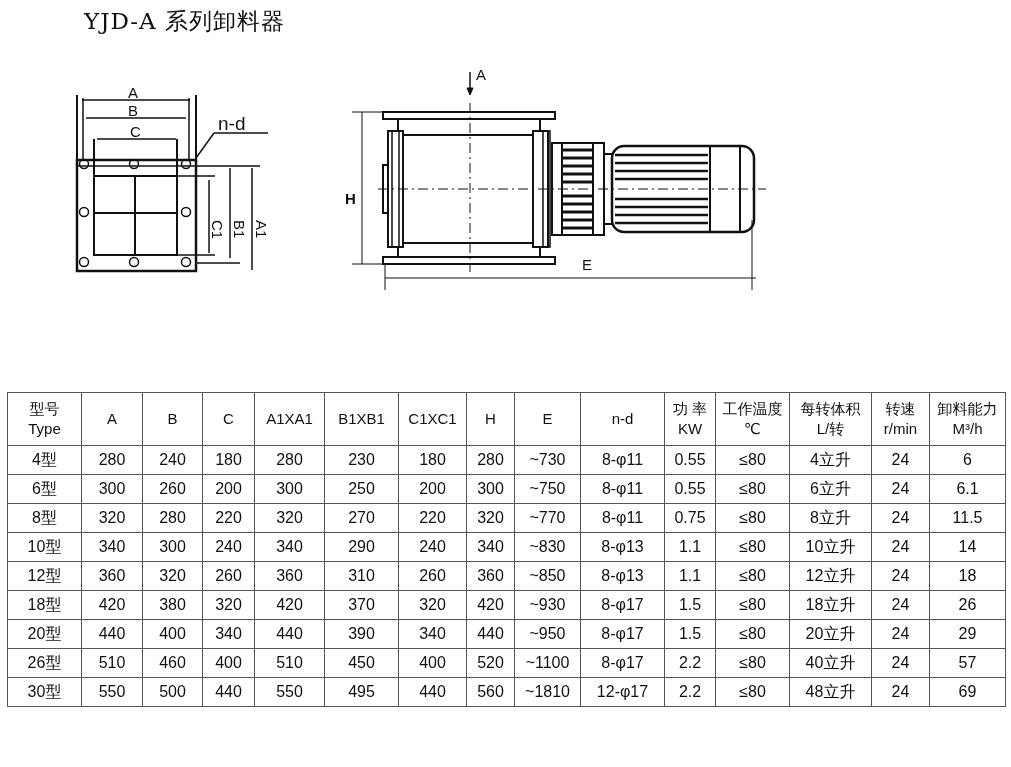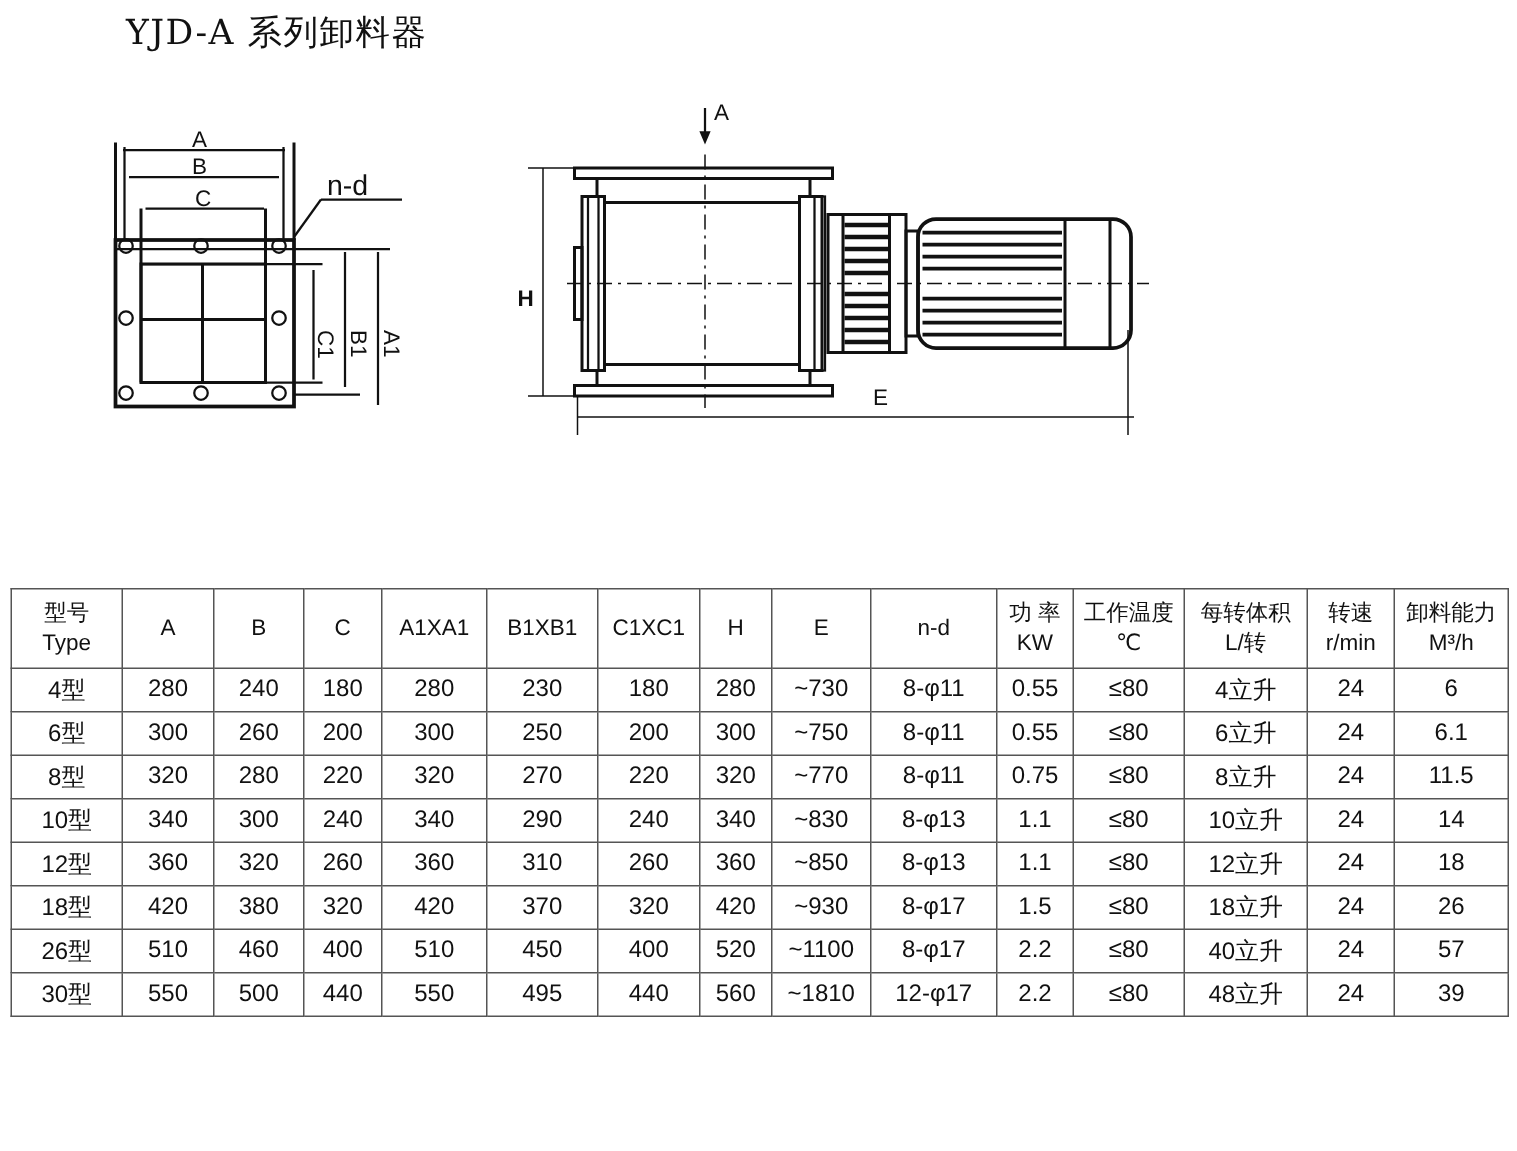--- a/index.html
+++ b/index.html
@@ -291,20 +291,37 @@
         <td>420</td>
         <td>~930</td>
         <td>8-φ17</td>
         <td>1.5</td>
         <td>≤80</td>
         <td>18立升</td>
         <td>24</td>
         <td>26</td>
       </tr>
       <tr>
+        <td>20型</td>
+        <td>440</td>
+        <td>400</td>
+        <td>340</td>
+        <td>440</td>
+        <td>390</td>
+        <td>340</td>
+        <td>440</td>
+        <td>~950</td>
+        <td>8-φ17</td>
+        <td>1.5</td>
+        <td>≤80</td>
+        <td>20立升</td>
+        <td>24</td>
+        <td>29</td>
+      </tr>
+      <tr>
         <td>26型</td>
         <td>510</td>
         <td>460</td>
         <td>400</td>
         <td>510</td>
         <td>450</td>
         <td>400</td>
         <td>520</td>
         <td>~1100</td>
         <td>8-φ17</td>
@@ -322,16 +339,16 @@
         <td>550</td>
         <td>495</td>
         <td>440</td>
         <td>560</td>
         <td>~1810</td>
         <td>12-φ17</td>
         <td>2.2</td>
         <td>≤80</td>
         <td>48立升</td>
         <td>24</td>
-        <td>39</td>
+        <td>69</td>
       </tr>
     </tbody>
 </table>
 
 </body></html>

